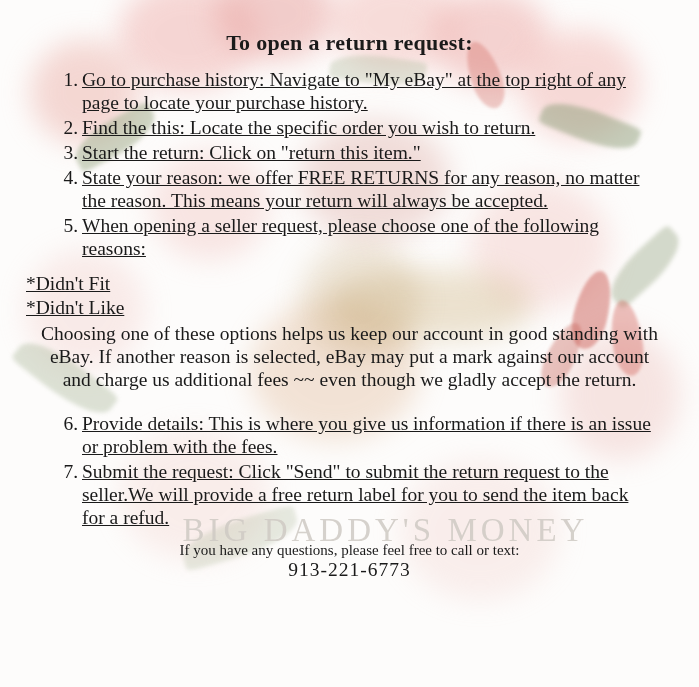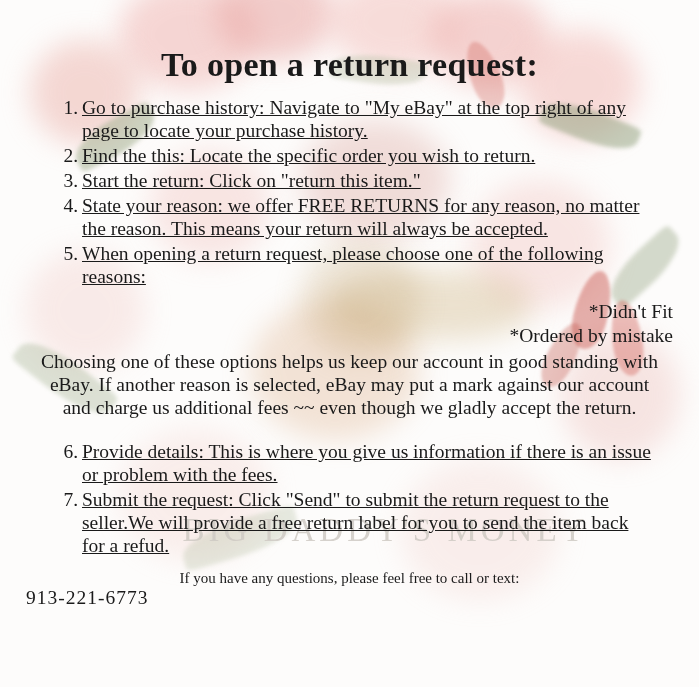--- a/index.html
+++ b/index.html
@@ -75,23 +75,23 @@
 
   
   .content {
     position: relative;
     z-index: 2;
     padding: 30px 26px 0 26px;
     box-sizing: border-box;
   }
 
   h1.title {
-    margin: 16px 0 10px 0;
-    text-align: center;
-    font-size: 34px;
+    margin: 0 0 10px 0;
+    text-align: center;
+    font-size: 22px;
     font-weight: bold;
     letter-spacing: 0.3px;
     font-family: "Liberation Serif", serif;
   }
 
   ol.steps {
     margin: 12px;
     padding: 0 6px 0 44px;
     list-style: none;
     counter-reset: stepctr;
@@ -111,21 +111,22 @@
     left: -30px;
     width: 26px;
     text-align: right;
     font-size: 19.5px;
   }
 
   .reasons {
     margin: 2px 0 2px 0;
     padding: 0;
     list-style: none;
-    text-align: right;
+    text-align: left;
+    text-decoration: underline;
   }
   .reasons li {
     font-size: 19.5px;
     line-height: 1.22;
   }
 
   p.para {
     margin: 2px 10px 20px 10px;
     font-size: 19.5px;
     line-height: 1.2;
@@ -134,21 +135,21 @@
 
   p.closing {
     margin: 10px 0 0 0;
     font-size: 15px;
     line-height: 1.25;
     text-align: center;
   }
   p.phone {
     margin: 0;
     font-size: 19.5px;
-    text-align: left;
+    text-align: center;
     letter-spacing: 1px;
   }
 </style>
 </head>
 <body>
 
 <div id="page">
 
   <div class="bg-art">
 
@@ -188,26 +189,26 @@
 
   <div class="content">
 
     <h1 class="title">To open a return request:</h1>
 
     <ol class="steps">
       <li>Go to purchase history: Navigate to "My eBay" at the top right of any page to locate your purchase history.</li>
       <li>Find the this: Locate the specific order you wish to return.</li>
       <li>Start the return: Click on "return this item."</li>
       <li>State your reason: we offer FREE RETURNS for any reason, no matter the reason. This means your return will always be accepted.</li>
-      <li>When opening a return request, please choose one of the following reasons:</li>
+      <li>When opening a seller request, please choose one of the following reasons:</li>
     </ol>
 
     <ul class="reasons">
       <li>*Didn't Fit</li>
-      <li>*Ordered by mistake</li>
+      <li>*Didn't Like</li>
     </ul>
 
     <p class="para">Choosing one of these options helps us keep our account in good standing with eBay. If another reason is selected, eBay may put a mark against our account and charge us additional fees ~~ even though we gladly accept the return.</p>
 
     <ol class="steps" start="6" style="counter-reset: stepctr 5;">
       <li>Provide details: This is where you give us information if there is an issue or problem with the fees.</li>
       <li>Submit the request: Click "Send" to submit the return request to the seller.We will provide a free return label for you to send the item back for a refud.</li>
     </ol>
 
     <p class="closing">If you have any questions, please feel free to call or text:</p>

